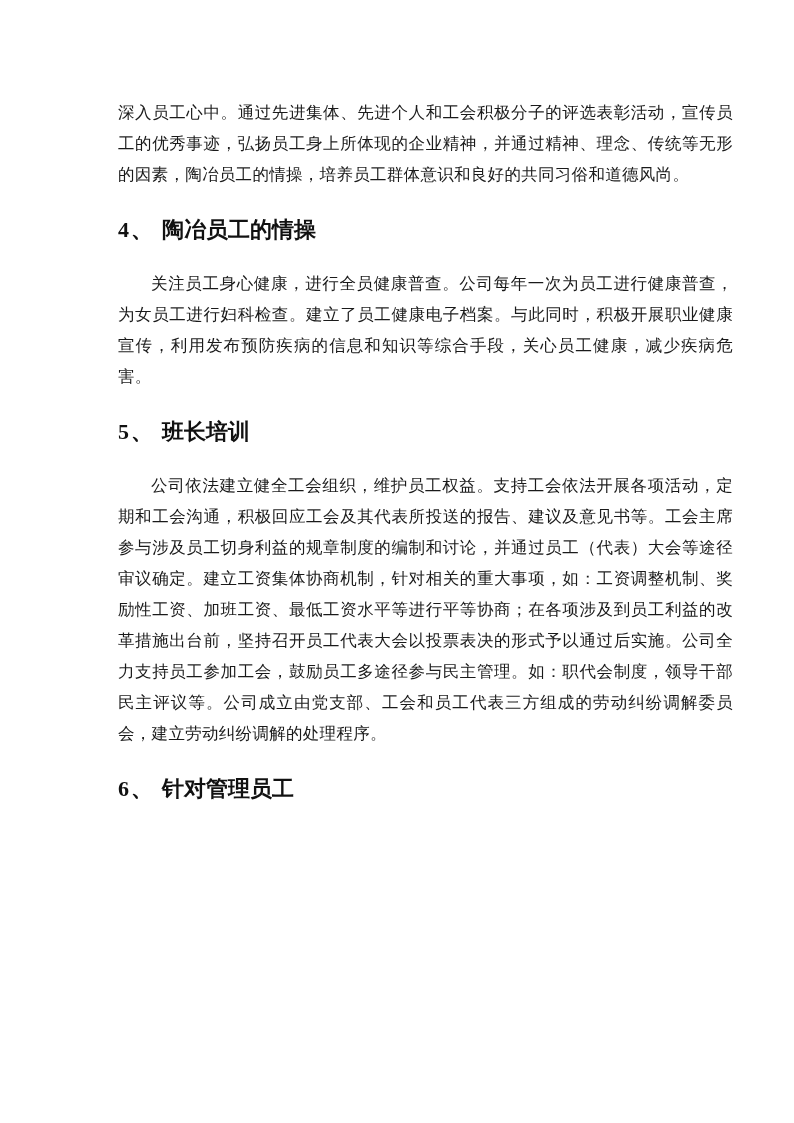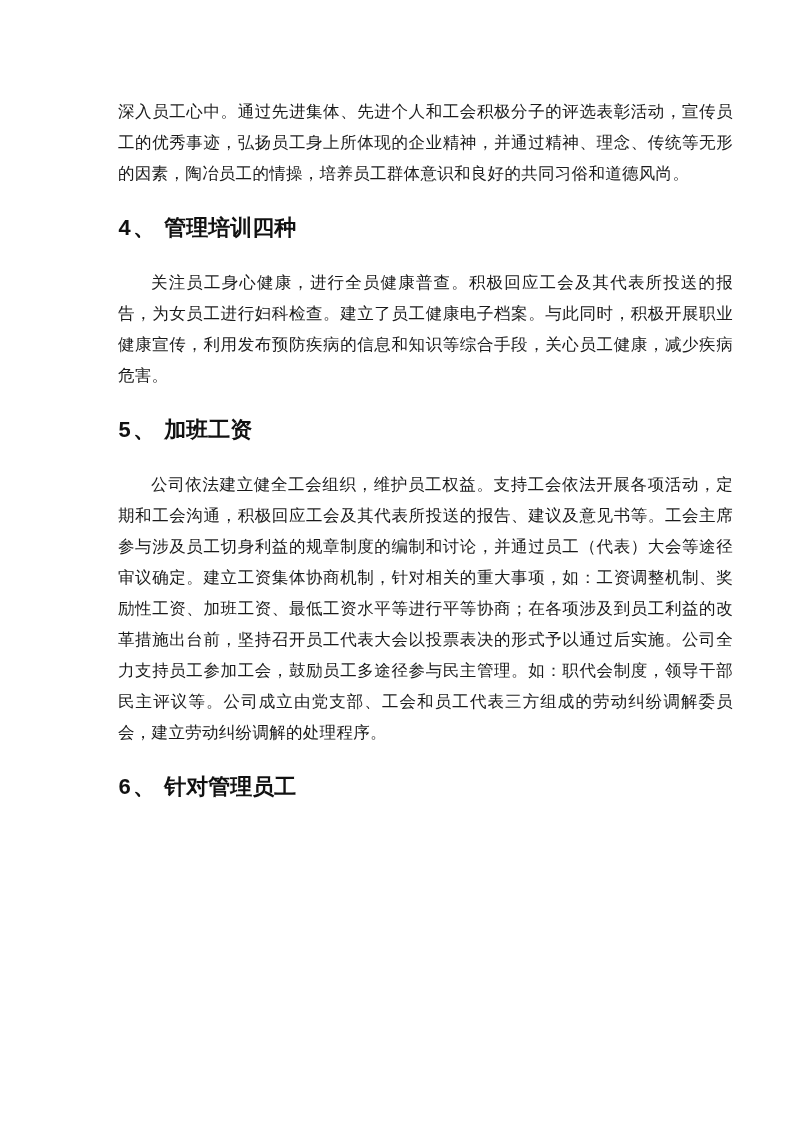--- a/index.html
+++ b/index.html
@@ -7,21 +7,21 @@
     padding: 0;
     background: #ffffff;
   }
   .page {
     position: relative;
     width: 794px;
     height: 1123px;
     box-sizing: border-box;
     padding: 97px 61px 0 118px;
     background: #ffffff;
-    font-family: Liberation Mono, monospace;
+    font-family: Liberation Serif, serif;
     color: #1a1a1a;
     overflow: hidden;
   }
   .para {
     margin: 0;
     font-size: 16.5px;
     line-height: 31px;
     text-align: justify;
     letter-spacing: 0.3px;
   }
@@ -41,27 +41,27 @@
   }
 </style>
 </head>
 <body>
 
 <div class="page">
 
   <p class="para">深入员工心中。通过先进集体、先进个人和工会积极分子的评选表彰活动，宣传员工的优秀事迹，弘扬员工身上所体现的企业精神，并通过精神、理念、传统等无形的因素，陶冶员工的情操，培养员工群体意识和良好的共同习俗和道德风尚。</p>
 
   <h2 class="heading">
-    <span class="heading-num">4、</span><span>管理培训四种</span>
+    <span class="heading-num">4、</span><span>陶冶员工的情操</span>
   </h2>
 
-  <p class="para indent">关注员工身心健康，进行全员健康普查。积极回应工会及其代表所投送的报告，为女员工进行妇科检查。建立了员工健康电子档案。与此同时，积极开展职业健康宣传，利用发布预防疾病的信息和知识等综合手段，关心员工健康，减少疾病危害。</p>
+  <p class="para indent">关注员工身心健康，进行全员健康普查。公司每年一次为员工进行健康普查，为女员工进行妇科检查。建立了员工健康电子档案。与此同时，积极开展职业健康宣传，利用发布预防疾病的信息和知识等综合手段，关心员工健康，减少疾病危害。</p>
 
   <h2 class="heading">
-    <span class="heading-num">5、</span><span>加班工资</span>
+    <span class="heading-num">5、</span><span>班长培训</span>
   </h2>
 
   <p class="para indent">公司依法建立健全工会组织，维护员工权益。支持工会依法开展各项活动，定期和工会沟通，积极回应工会及其代表所投送的报告、建议及意见书等。工会主席参与涉及员工切身利益的规章制度的编制和讨论，并通过员工（代表）大会等途径审议确定。建立工资集体协商机制，针对相关的重大事项，如：工资调整机制、奖励性工资、加班工资、最低工资水平等进行平等协商；在各项涉及到员工利益的改革措施出台前，坚持召开员工代表大会以投票表决的形式予以通过后实施。公司全力支持员工参加工会，鼓励员工多途径参与民主管理。如：职代会制度，领导干部民主评议等。公司成立由党支部、工会和员工代表三方组成的劳动纠纷调解委员会，建立劳动纠纷调解的处理程序。</p>
 
   <h2 class="heading">
     <span class="heading-num">6、</span><span>针对管理员工</span>
   </h2>
 
 
 </div>

